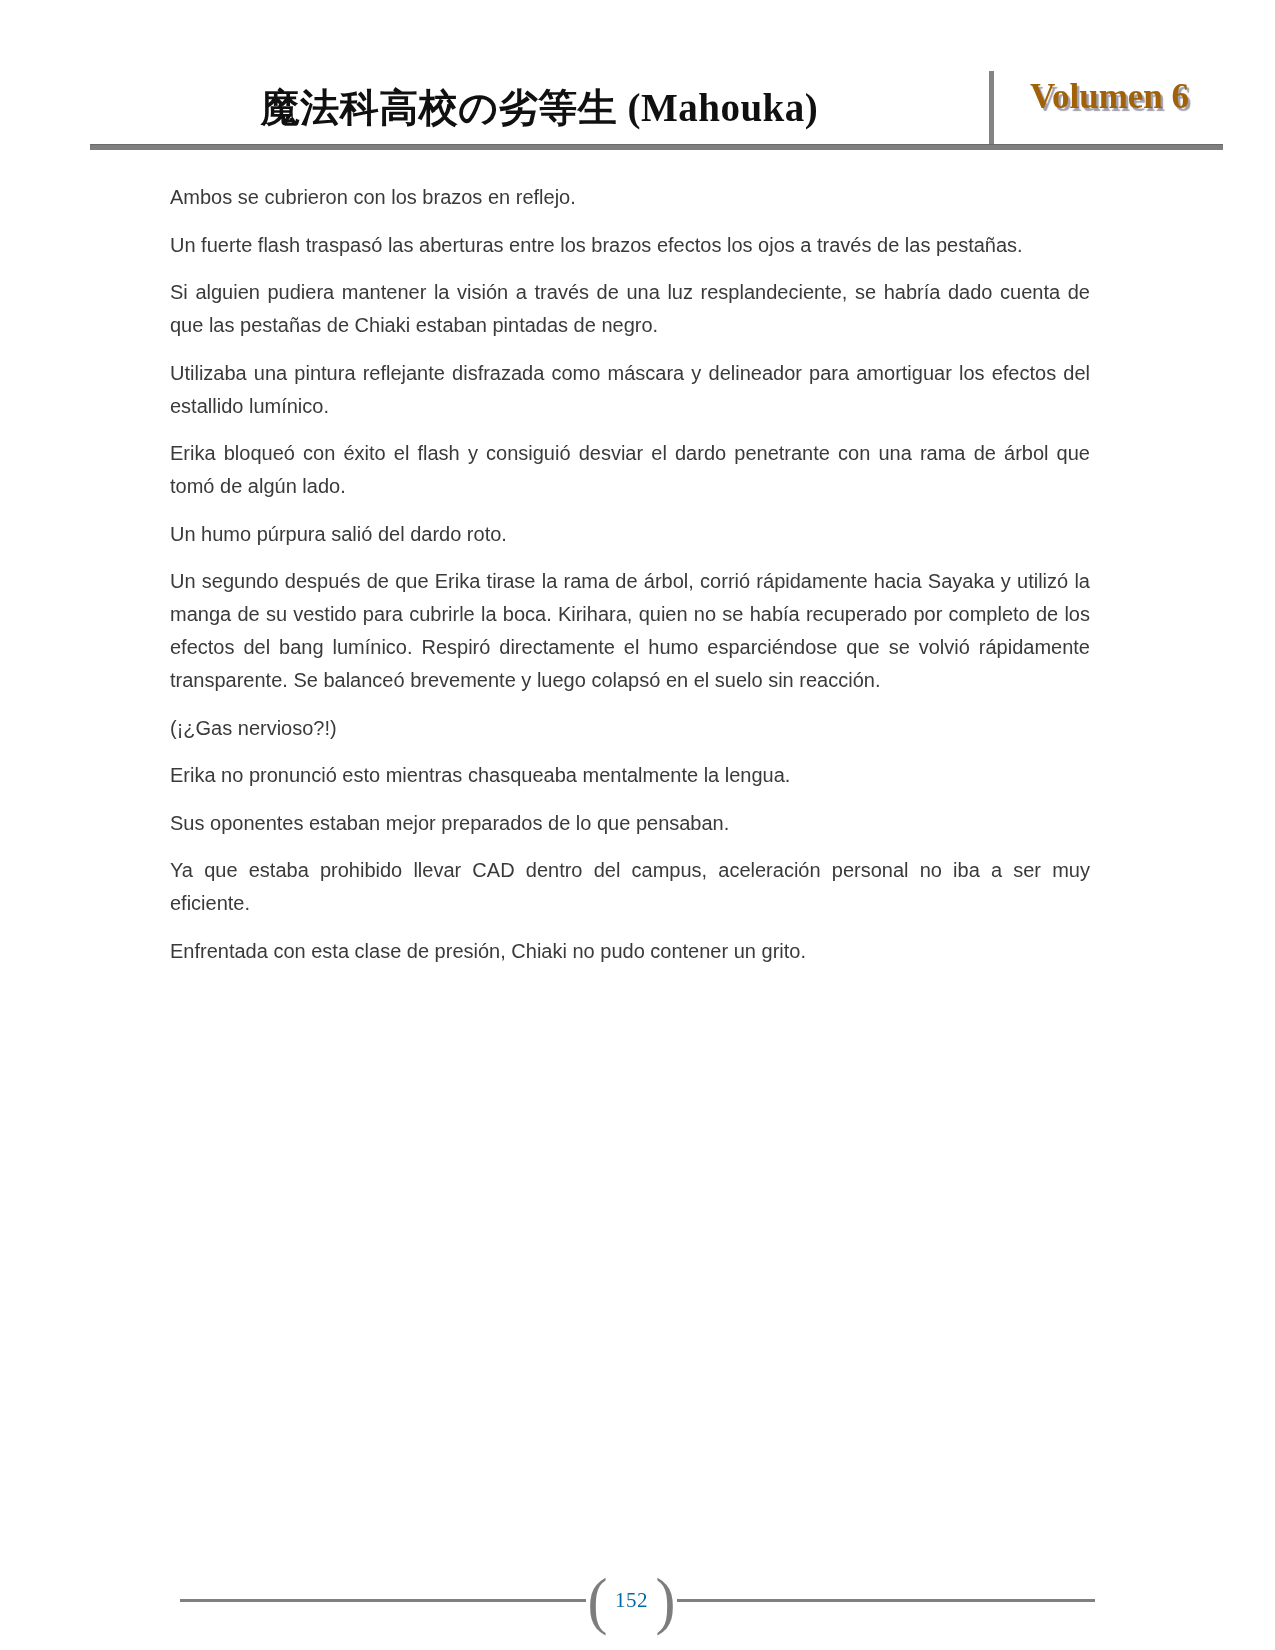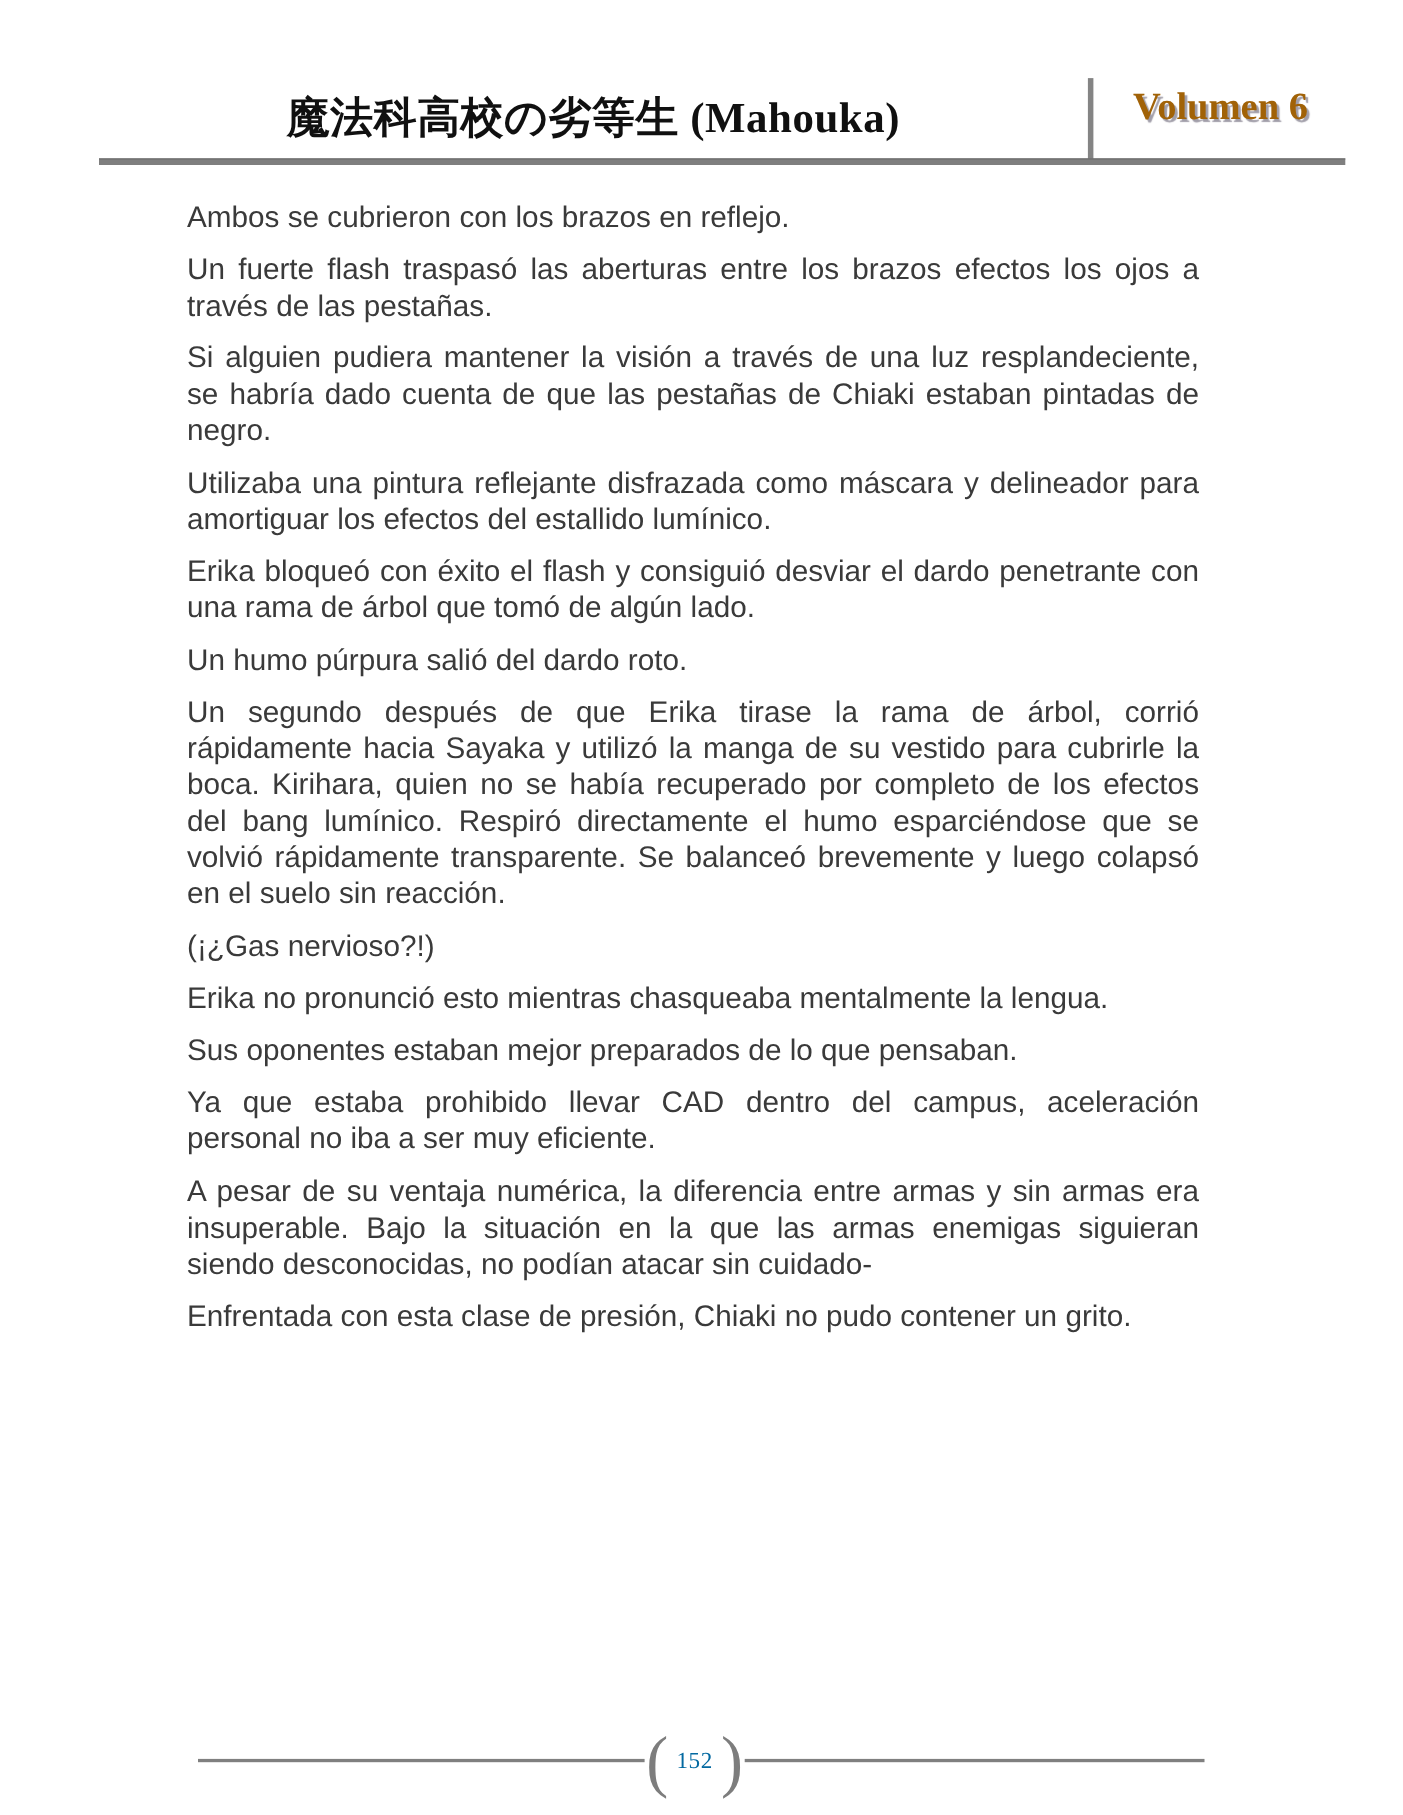--- a/index.html
+++ b/index.html
@@ -65,21 +65,21 @@
 
   
   .page-body {
     position: absolute;
     left: 170px;
     top: 181px;
     width: 920px;
   }
   .page-body p {
     margin: 0 0 14.5px 0;
-    font-size: 27px;
+    font-size: 20px;
     line-height: 33px;
     color: #3a3a3a;
     text-align: justify;
     text-justify: inter-word;
   }
 
   
   .page-footer {
     position: absolute;
     left: 0;
@@ -145,21 +145,20 @@
     <p>Un segundo después de que Erika tirase la rama de árbol, corrió rápidamente hacia Sayaka y utilizó la manga de su vestido para cubrirle la boca. Kirihara, quien no se había recuperado por completo de los efectos del bang lumínico. Respiró directamente el humo esparciéndose que se volvió rápidamente transparente. Se balanceó brevemente y luego colapsó en el suelo sin reacción.</p>
 
     <p>(¡¿Gas nervioso?!)</p>
 
     <p>Erika no pronunció esto mientras chasqueaba mentalmente la lengua.</p>
 
     <p>Sus oponentes estaban mejor preparados de lo que pensaban.</p>
 
     <p>Ya que estaba prohibido llevar CAD dentro del campus, aceleración personal no iba a ser muy eficiente.</p>
 
-    <p>A pesar de su ventaja numérica, la diferencia entre armas y sin armas era insuperable. Bajo la situación en la que las armas enemigas siguieran siendo desconocidas, no podían atacar sin cuidado-</p>
 
 
     <p>Enfrentada con esta clase de presión, Chiaki no pudo contener un grito.</p>
   </div>
 
 <div class="page-footer">
   <div class="footer-rule left"></div>
   <span class="footer-bracket">(</span>
   <span class="page-number">152</span>
   <span class="footer-bracket">)</span>

